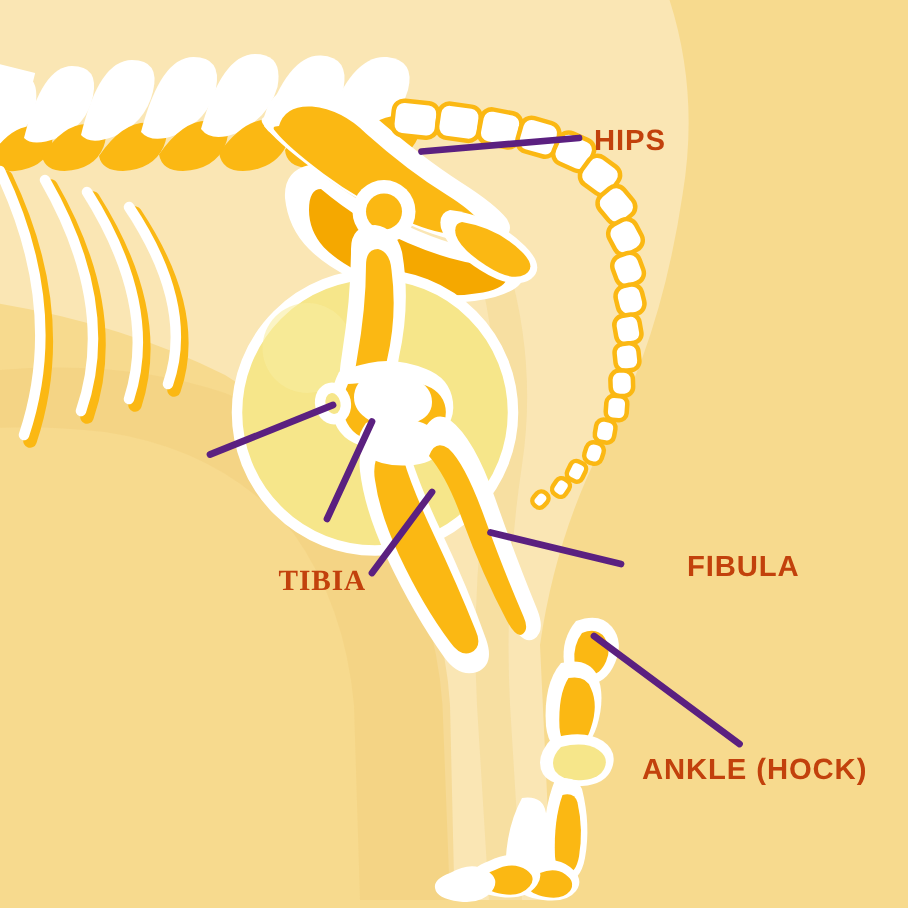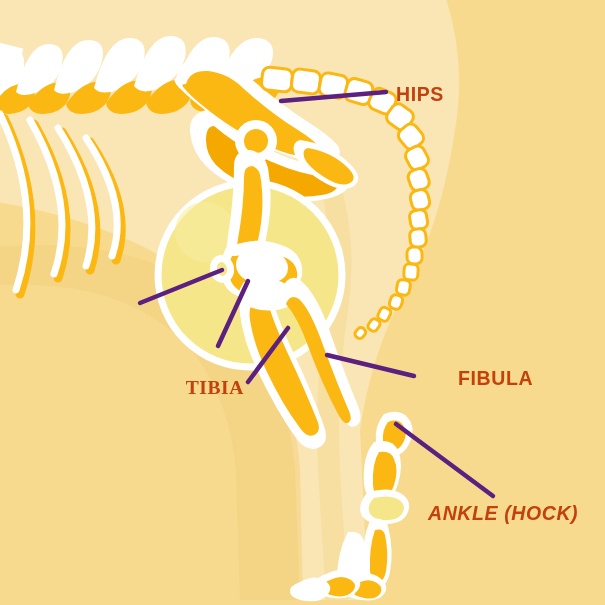--- a/index.html
+++ b/index.html
@@ -235,15 +235,15 @@
   </svg>
 
   <div class="label" style="left:396px;top:85px;">HIPS</div>
 
 
 
   <div class="label r" style="left:244px;top:378px;font-family:Liberation Serif, serif;">TIBIA</div>
 
   <div class="label" style="left:421px;top:369px;margin-left:37px;">FIBULA</div>
 
-  <div class="label" style="left:428px;top:504px;font-style:italic;">ANKLE (HOCK)</div>
+  <div class="label" style="left:428px;top:504px;">ANKLE (HOCK)</div>
 
 </div>
 
 </body></html>

